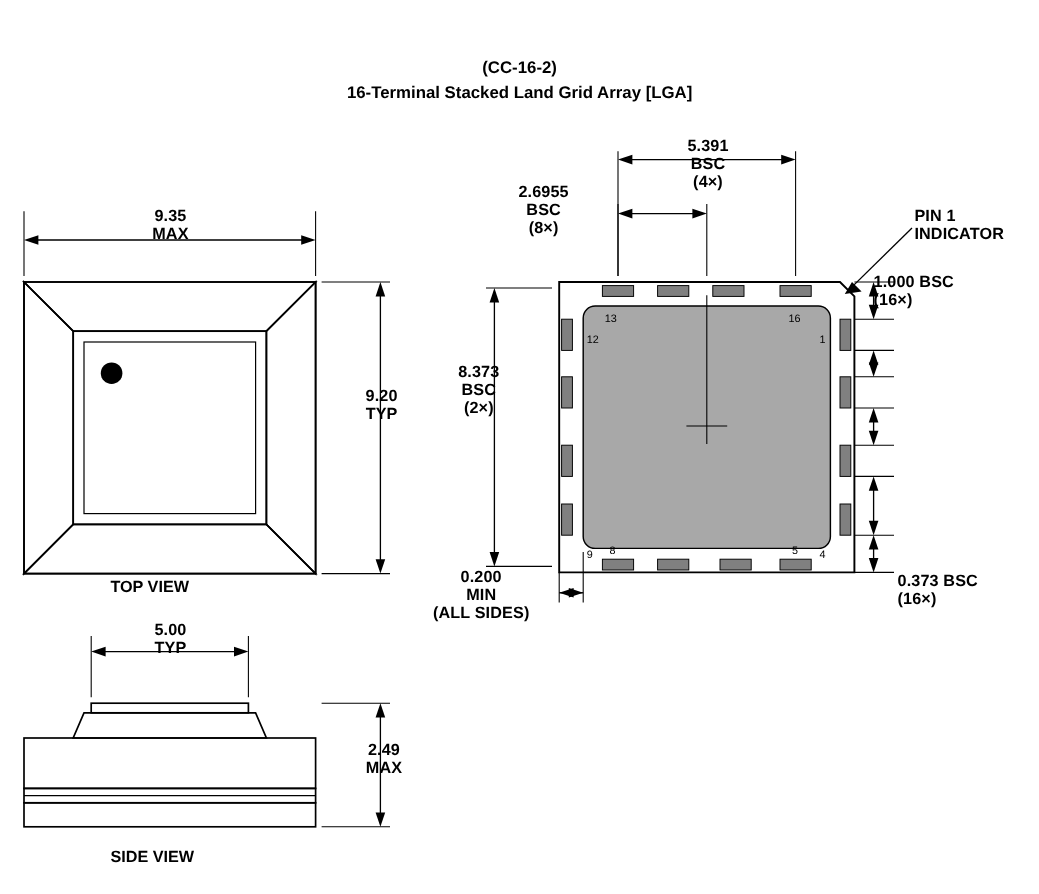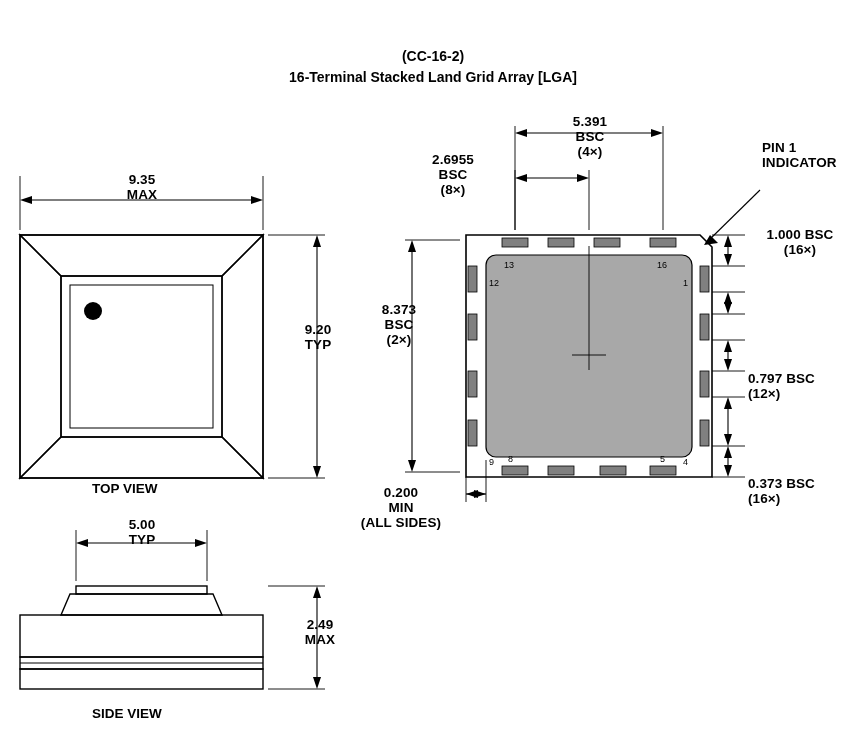--- a/index.html
+++ b/index.html
@@ -172,27 +172,25 @@
 
   <div class="lbl" style="left:556px;top:114px;width:68px;text-align:center;">5.391
 BSC
 (4×)</div>
   <div class="lbl" style="left:413px;top:152px;width:80px;">2.6955
 BSC
 (8×)</div>
   <div class="lbl" style="left:366px;top:302px;width:66px;">8.373
 BSC
 (2×)</div>
-  <div class="lbl" style="left:340px;top:473px;width:122px;text-align:center;margin-top:12px;">0.200
+  <div class="lbl" style="left:340px;top:473px;width:122px;text-align:center;">0.200
 MIN
 (ALL SIDES)</div>
 
-  <div class="lbl" style="left:744px;top:227px;width:112px;text-align:center;">1.000 BSC
+  <div class="lbl" style="left:728px;top:227px;width:112px;text-align:left;">1.000 BSC
 (16×)</div>
-  <div class="lbl" style="left:748px;top:371px;width:112px;text-align:left;">0.797 BSC
-(12×)</div>
   <div class="lbl" style="left:748px;top:476px;width:112px;text-align:left;">0.373 BSC
 (16×)</div>
 
-  <div class="lbl" style="left:762px;top:140px;width:104px;text-align:left;">PIN 1
+  <div class="lbl" style="left:762px;top:172px;width:104px;text-align:left;">PIN 1
 INDICATOR</div>
 
 </div>
 
 </body></html>

